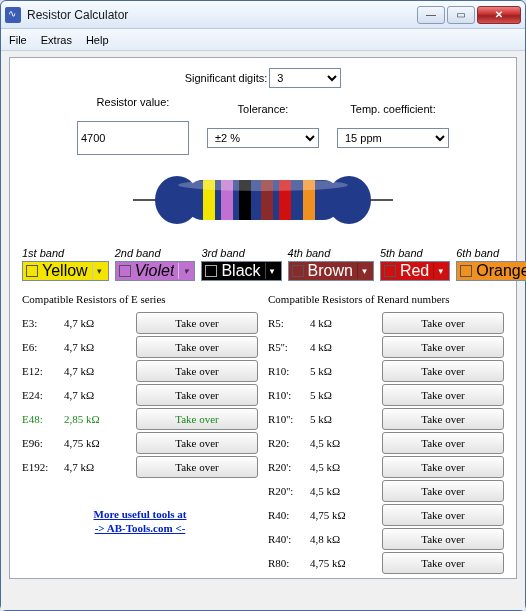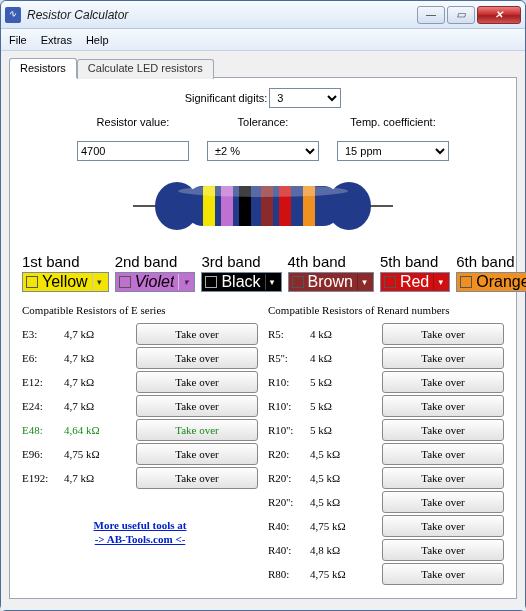--- a/index.html
+++ b/index.html
@@ -22,21 +22,20 @@
     flex-direction: column;
   }
   .titlebar {
     height: 28px;
     background: linear-gradient(#f7fbff, #dce8f7);
     border-bottom: 1px solid #b8c8dd;
     display: flex;
     align-items: center;
     padding: 6px 4px;
     border-radius: 6px 6px 0 0;
-    font-style: italic;
   }
   .app-icon {
     width: 16px; height: 16px;
     background: #3b5db3;
     border-radius: 2px;
     margin-right: 6px;
     position: relative;
   }
   .app-icon::after {
     content:"∿";
@@ -110,42 +109,42 @@
     height: 522px;
   }
 
   .row { display: flex; align-items: center; }
   .center { justify-content: center; }
   .label { color: #000; }
   select, input[type=text] {
     font: inherit;
     border: 1px solid #7a8aa0;
     background: #fff;
-    height: 20px;
+    height: 34px;
     padding: 0 3px;
   }
   select { height: 20px; }
 
   .sig-row { margin-bottom: 8px; gap: 2px; }
   .sig-row select { width: 72px; }
 
   .val-row { gap: 18px; margin-bottom: 10px; }
   .vgroup { display:flex; flex-direction:column; gap:13px; align-items:center; }
   .vgroup input, .vgroup select { width: 112px; }
 
   .resistor-img {
     display:flex; justify-content:center; margin: 6px 0 12px 0;
   }
   .resistor-svg { width: 260px; height: 70px; }
 
   .bands-row {
     display:flex; gap:6px; margin-bottom: 12px;
   }
   .band-col { flex:1; display:flex; flex-direction:column; gap:2px; }
-  .band-label { font-size: 15px; }
+  .band-label { font-size: 11px; font-style: italic; }
   .color-sel {
     display:flex; align-items:center;
     border:1px solid #7a8aa0; height:20px;
     padding: 0 2px 0 3px; gap:4px;
     background:#fff;
   }
   .swatch { width:12px; height:12px; border:1px solid #555; flex-shrink:0;}
   .color-name { flex:1; font-size:16px; white-space:nowrap; overflow:hidden;}
   .caret { width:14px; height:16px; border-left:1px solid #c0c8d6; display:flex;align-items:center;justify-content:center; font-size:9px; color:#333;}
 
@@ -197,24 +196,20 @@
     </div>
   </div>
 
   <div class="menubar">
     <span class="menu-item">File</span>
     <span class="menu-item">Extras</span>
     <span class="menu-item">Help</span>
   </div>
 
   <div class="content">
-    <div class="tab-row">
-      <div class="tab">Resistors</div>
-      <div class="tab inactive">Calculate LED resistors</div>
-    </div>
 
     <div class="tab-panel">
 
       <div class="row center sig-row">
         <span class="label">Significant digits:</span>
         <select>
           <option>3</option>
         </select>
       </div>
 
@@ -320,21 +315,21 @@
                 <span class="val">4,7 kΩ</span>
                 <div class="take-btn">Take over</div>
               </div>
               <div class="erow">
                 <span class="series">E24:</span>
                 <span class="val">4,7 kΩ</span>
                 <div class="take-btn">Take over</div>
               </div>
               <div class="erow green">
                 <span class="series">E48:</span>
-                <span class="val">4,64 kΩ</span>
+                <span class="val">2,85 kΩ</span>
                 <div class="take-btn">Take over</div>
               </div>
               <div class="erow">
                 <span class="series">E96:</span>
                 <span class="val">4,75 kΩ</span>
                 <div class="take-btn">Take over</div>
               </div>
               <div class="erow">
                 <span class="series">E192:</span>
                 <span class="val">4,7 kΩ</span>

